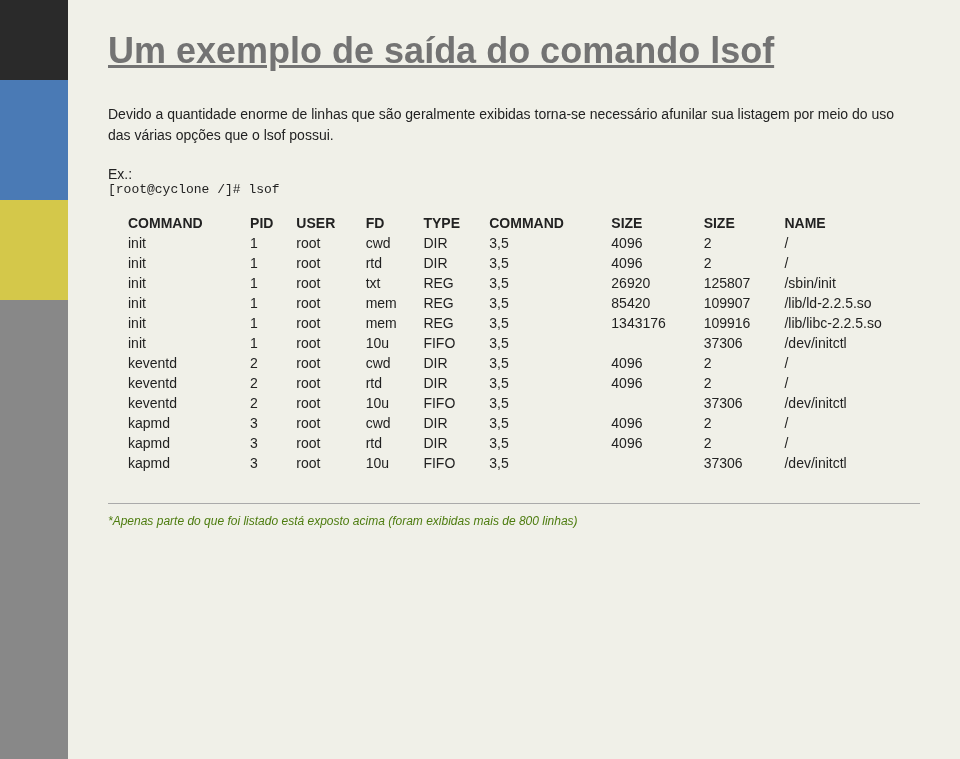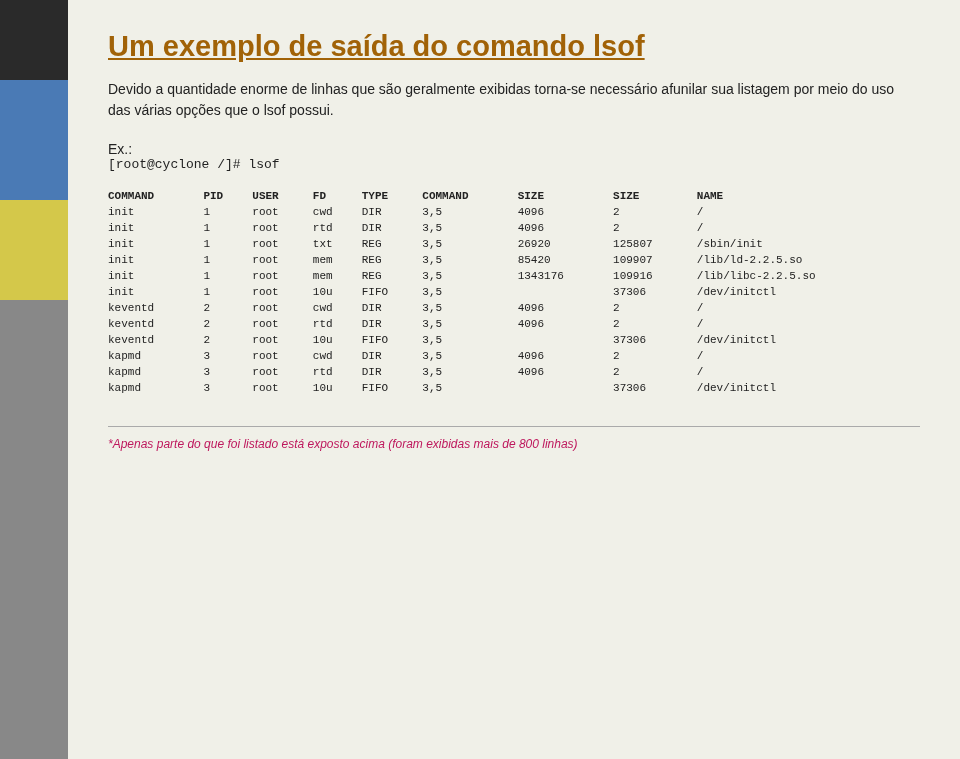--- a/index.html
+++ b/index.html
@@ -45,25 +45,25 @@
       background: #888;
       flex: 1;
     }
 
     .main-content {
       margin-left: 68px;
       padding: 30px 40px 30px 40px;
     }
 
     .title {
-      font-size: 29px;
-      color: #a16207;
+      font-size: 36px;
+      color: #737373;
       text-decoration: underline;
       font-weight: bold;
-      margin-bottom: 16px;
+      margin-bottom: 32px;
       font-family: Arial, sans-serif;
     }
 
     .intro-text {
       font-size: 14px;
       color: #222;
       line-height: 1.5;
       margin-bottom: 14px;
     }
 
@@ -80,43 +80,44 @@
     }
 
     .command-example {
       font-family: 'Courier New', Courier, monospace;
       font-size: 13px;
       color: #222;
       margin-bottom: 16px;
     }
 
     .lsof-table {
-      font-family: Liberation Mono, monospace;
-      font-size: 11px;
+      font-family: Liberation Sans, sans-serif;
+      font-size: 14px;
       color: #222;
       width: 100%;
       border-collapse: collapse;
       margin-bottom: 30px;
+      margin-left: 20px;
     }
 
     .lsof-table th {
       text-align: left;
       padding: 2px 8px 2px 0;
       font-weight: bold;
       color: #222;
     }
 
     .lsof-table td {
       text-align: left;
       padding: 2px 8px 2px 0;
     }
 
     .footer-note {
       font-size: 12px;
-      color: #be185d;
+      color: #4d7c0f;
       border-top: 1px solid #aaa;
       padding-top: 10px;
       font-style: italic;
     }
   </style>
 </head>
 <body>
 
 <div class="left-sidebar">
   <div class="sidebar-block-dark"></div>

